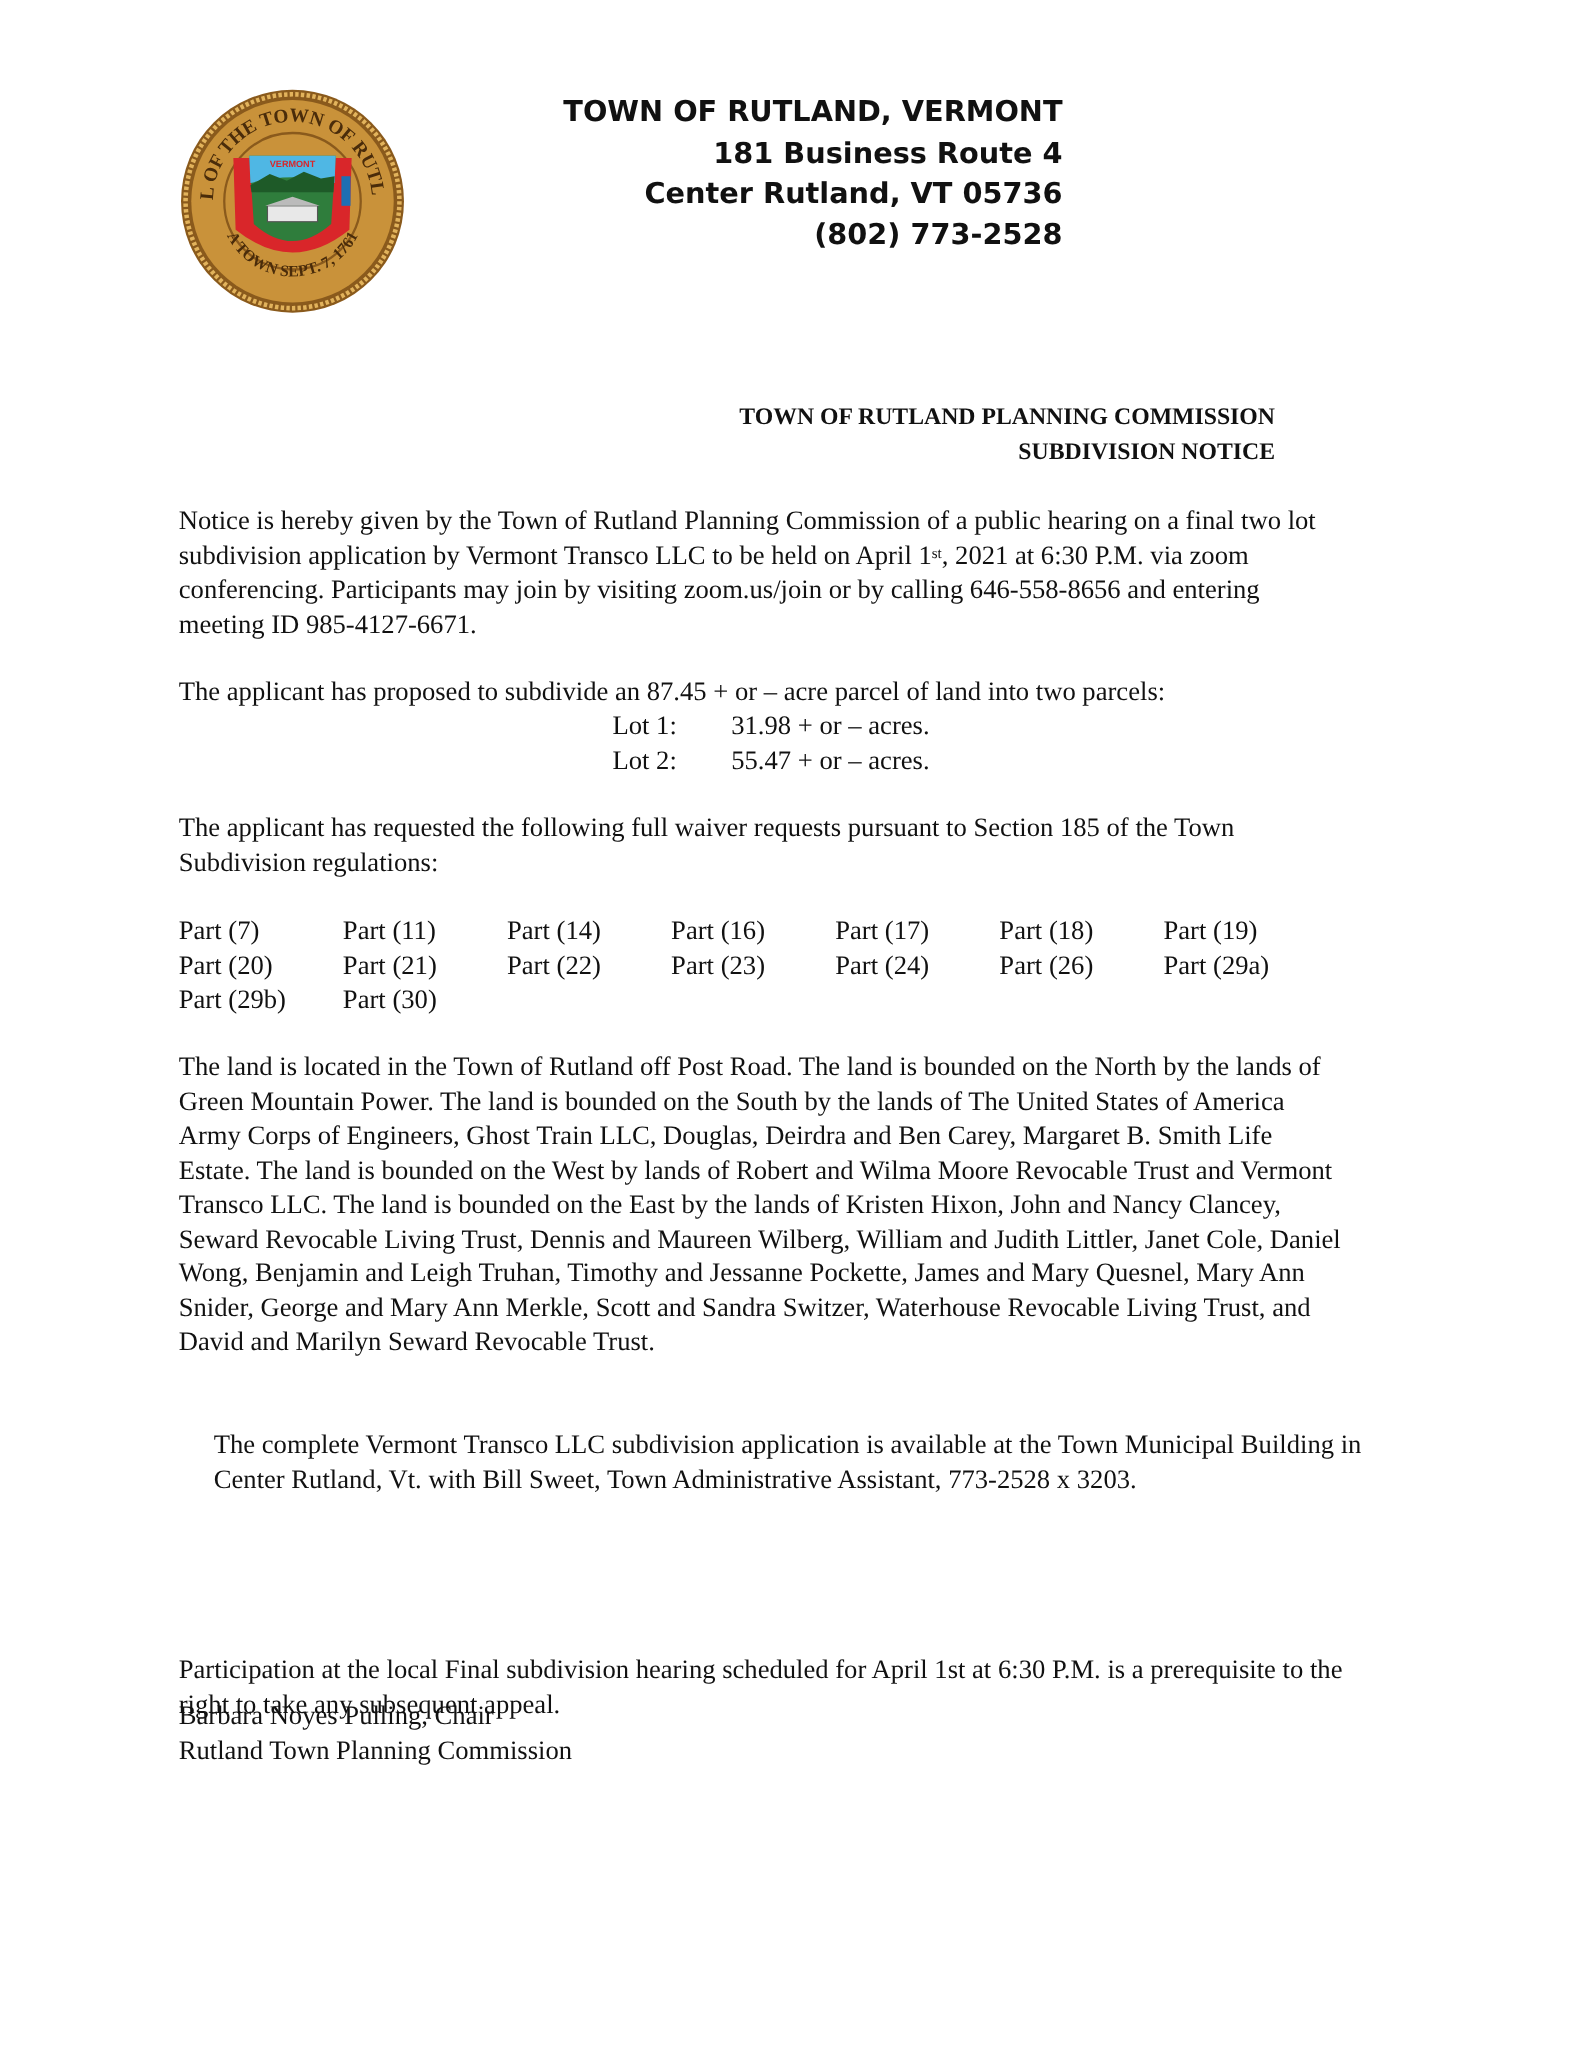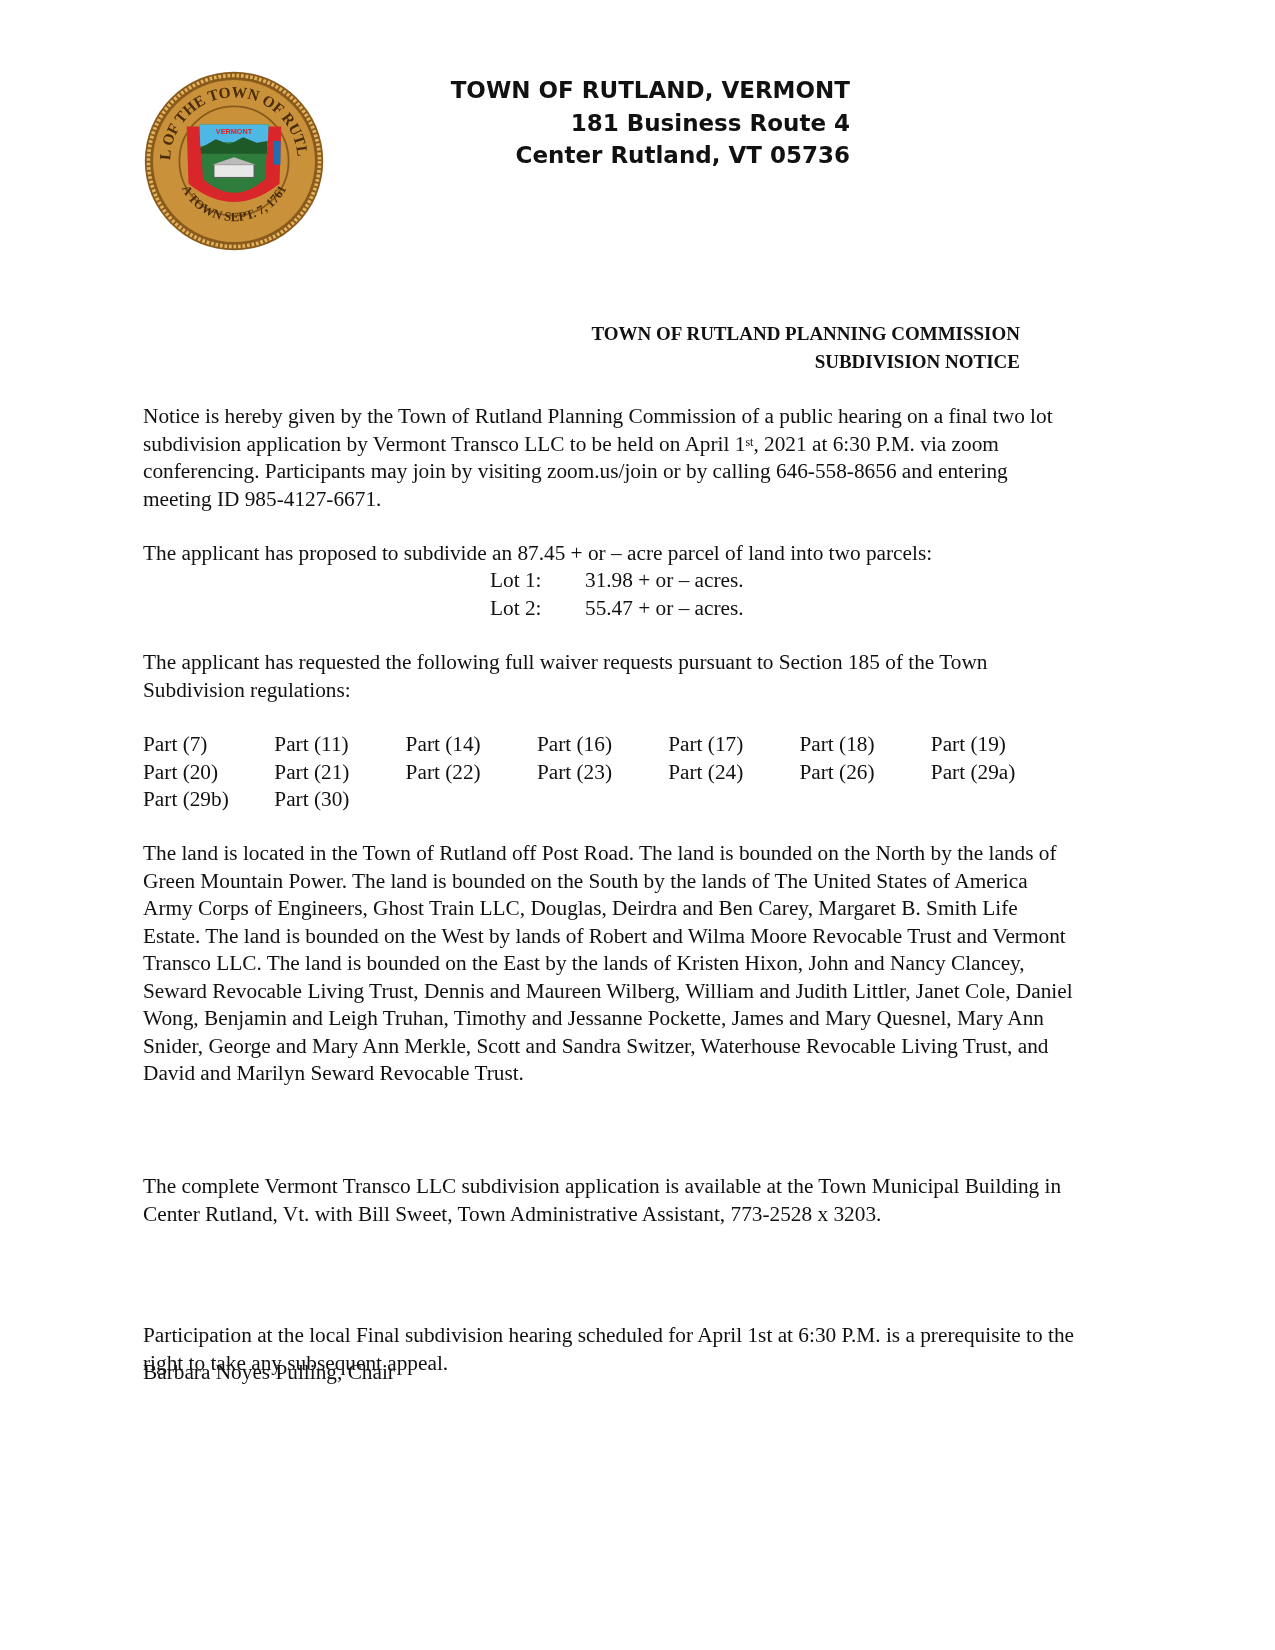--- a/index.html
+++ b/index.html
@@ -41,20 +41,21 @@
   <path d="M63 86 L80 76 L95 82 L110 74 L125 80 L137 78 L136 92 L64 92 Z" fill="#1e5a28"></path>
   <rect x="78" y="104" width="44" height="14" fill="#e8e8e8" stroke="#555" stroke-width="1"></rect>
   <path d="M76 104 L100 96 L124 104 Z" fill="#bbbbbb"></path>
   <rect x="143" y="78" width="8" height="26" fill="#1e6fb3"></rect>
 </svg>
 
 <div class="letterhead">
   <div>TOWN OF RUTLAND, VERMONT</div>
   <div>181 Business Route 4</div>
   <div>Center Rutland, VT 05736</div>
+  <div>(802) 773-2528</div>
 </div>
 
 <div class="title">
   <div>TOWN OF RUTLAND PLANNING COMMISSION</div>
   <div>SUBDIVISION NOTICE</div>
 </div>
 
 <p class="para body-text" style="top:403px;"><span>Notice is hereby given by the Town of Rutland Planning Commission of a public hearing on a final two lot subdivision application by Vermont Transco LLC to be held on April 1</span><sup>st</sup><span>, 2021 at 6:30 P.M. via zoom conferencing. Participants may join by visiting zoom.us/join or by calling 646-558-8656 and entering meeting ID 985-4127-6671.</span></p>
 
 <p class="para body-text" style="top:540px;">The applicant has proposed to subdivide an 87.45 + or – acre parcel of land into two parcels:</p>
@@ -86,19 +87,20 @@
   <span>Part (23)</span>
   <span>Part (24)</span>
   <span>Part (26)</span>
   <span>Part (29a)</span>
   <span>Part (29b)</span>
   <span>Part (30)</span>
 </div>
 
 <p class="para body-text" style="top:840px;">The land is located in the Town of Rutland off Post Road. The land is bounded on the North by the lands of Green Mountain Power. The land is bounded on the South by the lands of The United States of America Army Corps of Engineers, Ghost Train LLC, Douglas, Deirdra and Ben Carey, Margaret B. Smith Life Estate. The land is bounded on the West by lands of Robert and Wilma Moore Revocable Trust and Vermont Transco LLC. The land is bounded on the East by the lands of Kristen Hixon, John and Nancy Clancey, Seward Revocable Living Trust, Dennis and Maureen Wilberg, William and Judith Littler, Janet Cole, Daniel Wong, Benjamin and Leigh Truhan, Timothy and Jessanne Pockette, James and Mary Quesnel, Mary Ann Snider, George and Mary Ann Merkle, Scott and Sandra Switzer, Waterhouse Revocable Living Trust, and David and Marilyn Seward Revocable Trust.</p>
 
-<p class="para body-text" style="top:1173px;">The complete Vermont Transco LLC subdivision application is available at the Town Municipal Building in Center Rutland, Vt. with Bill Sweet, Town Administrative Assistant, 773-2528 x 3203.</p>
+<p class="para body-text" style="top:1142px;margin-left:28px;">The complete Vermont Transco LLC subdivision application is available at the Town Municipal Building in Center Rutland, Vt. with Bill Sweet, Town Administrative Assistant, 773-2528 x 3203.</p>
 
 <p class="para body-text" style="top:1322px;">Participation at the local Final subdivision hearing scheduled for April 1st at 6:30 P.M. is a prerequisite to the right to take any subsequent appeal.</p>
 
 <div class="sig body-text">
   <div>Barbara Noyes Pulling, Chair</div>
+  <div>Rutland Town Planning Commission</div>
 </div>
 
 </body></html>

